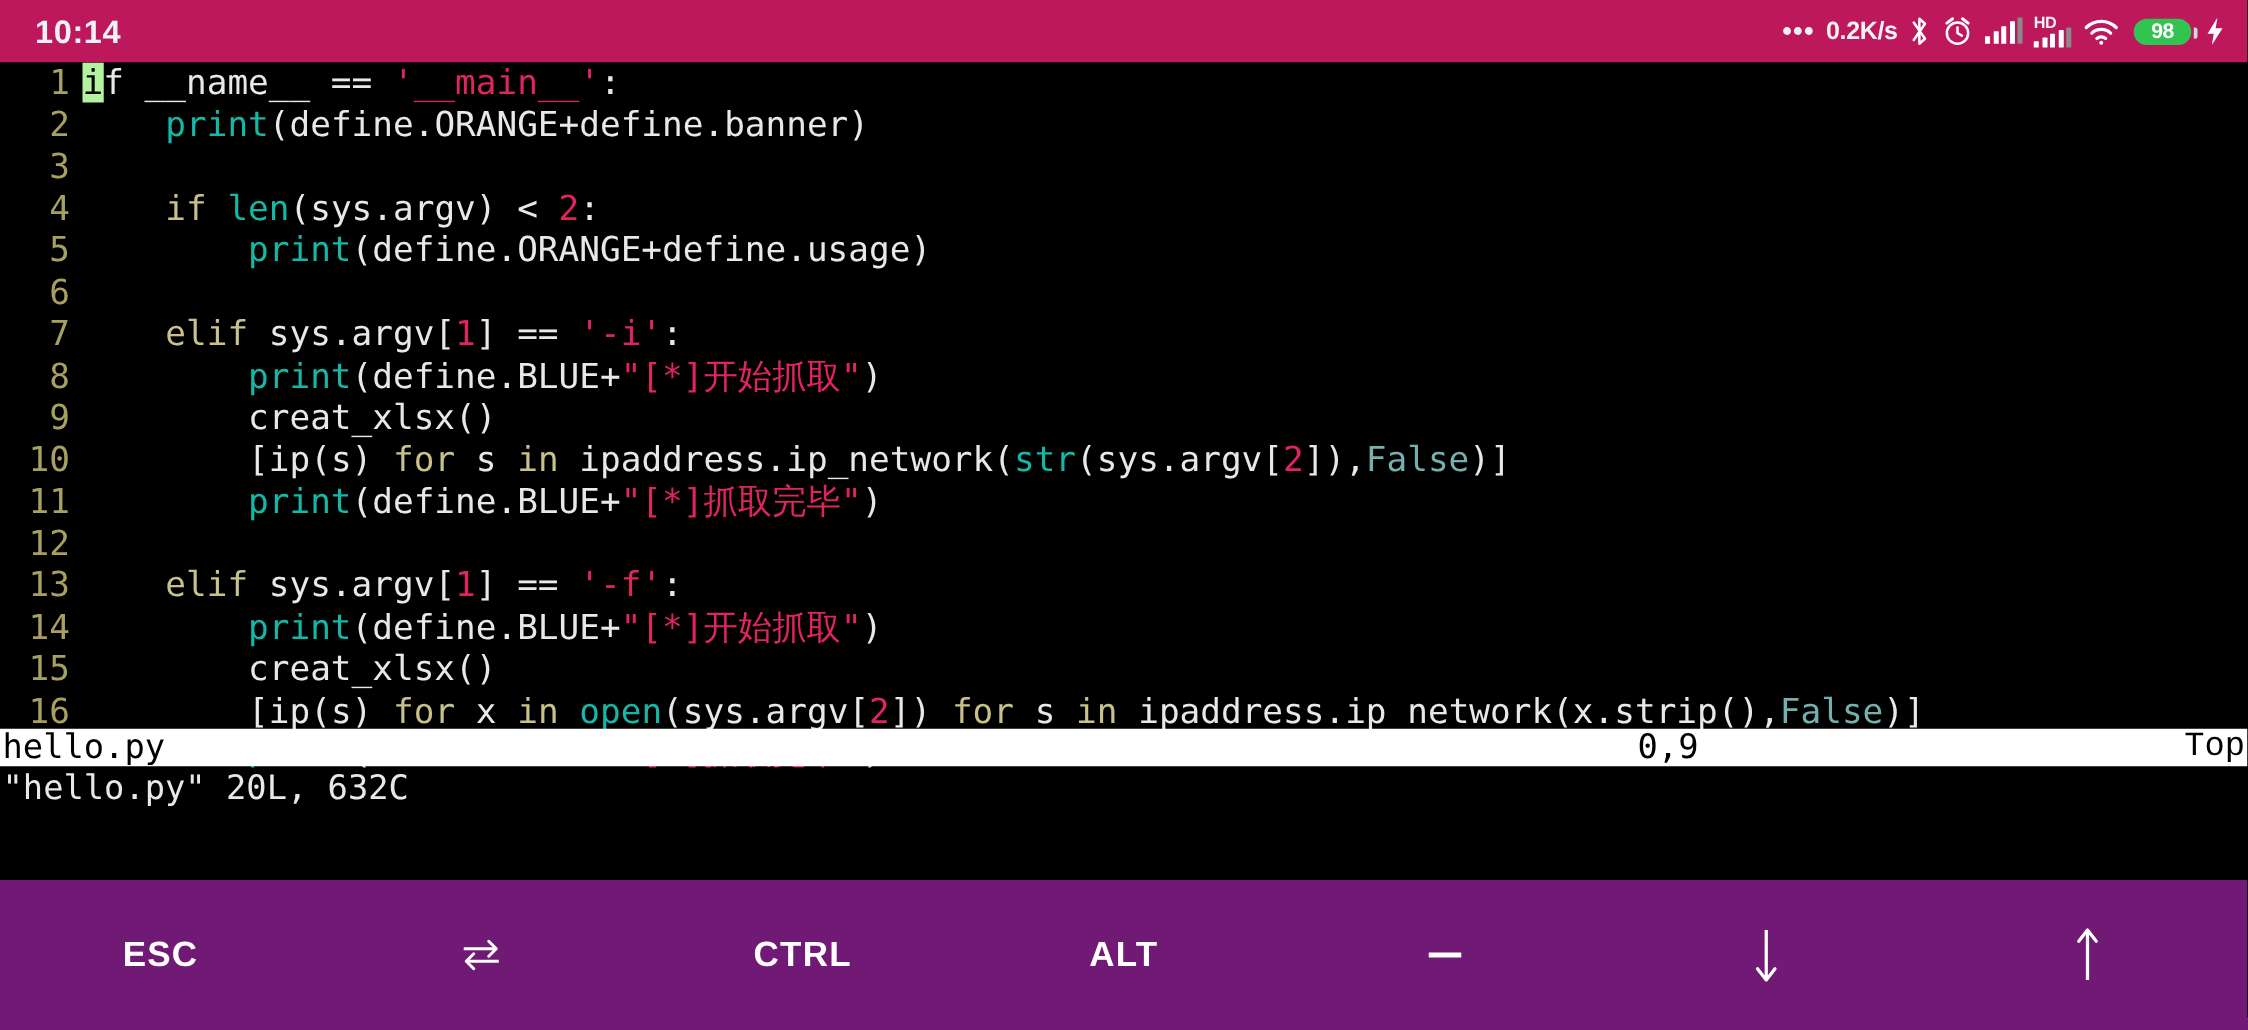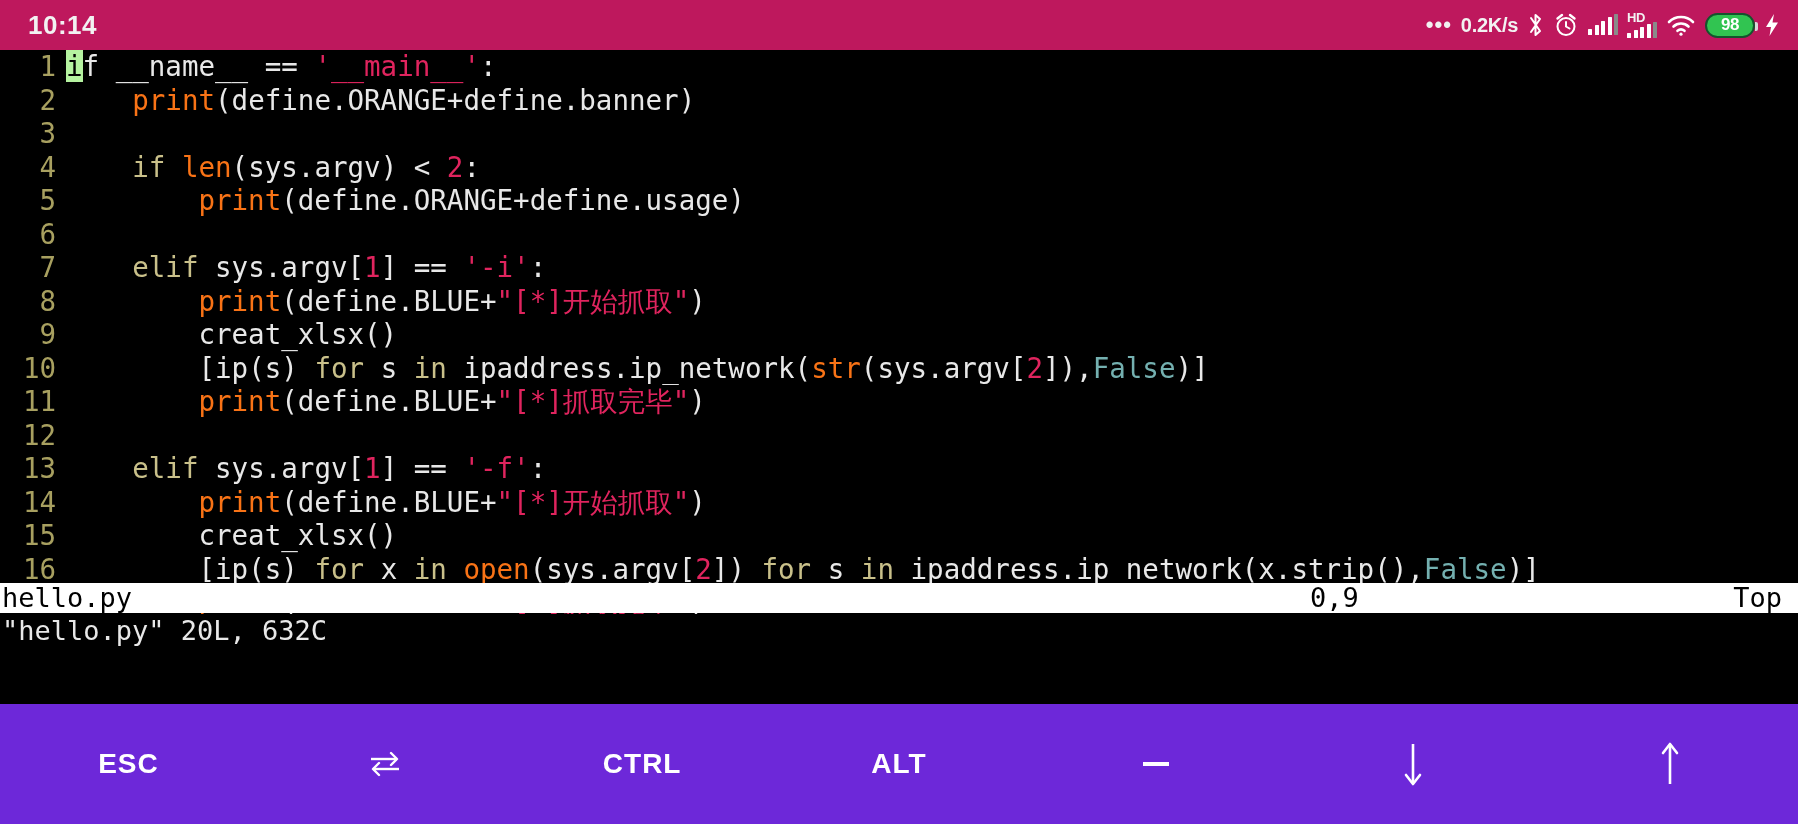--- a/index.html
+++ b/index.html
@@ -56,21 +56,21 @@
   .bars i:nth-child(3) { height: 14px; }
   .bars i:nth-child(4) { height: 18px; }
   .bars i:nth-child(5) { height: 21px; background: #8a8a8a; }
 
   .hd-wrap { display: inline-flex; flex-direction: column; align-items: flex-start; }
   .hd-lbl { font-size: 13px; font-weight: 700; line-height: 11px; letter-spacing: -0.3px; }
 
   .battery {
     display: inline-flex; align-items: center; justify-content: center;
     width: 50px; height: 25px;
-    border: 2px solid #14532d;
+    border: 2px solid #be185d;
     border-radius: 13px;
     background: #31c451;
     position: relative;
   }
   .battery span {
     font-size: 17px; font-weight: 700; color: #ffffff;
     font-family: "Liberation Sans", sans-serif;
     letter-spacing: -0.5px;
   }
   .battery::after {
@@ -100,21 +100,21 @@
   }
   .ltext {
     padding-left: 10px;
     color: #e8e8e8;
     flex: 1 1 auto;
     overflow: hidden;
   }
 
   
   .tk-kw   { color: #c9c08a; }          
-  .tk-fn   { color: #f97316; }          
+  .tk-fn   { color: #14b8a6; }          
   .tk-num  { color: #e0245e; }          
   .tk-str  { color: #e0245e; }          
   .tk-const{ color: #74b0b0; text-align: right; }          
   .tk-id   { color: #e8e8e8; }
   .cursor  { background: #b5f2a0; color: #000000; }
 
   
   #statusline {
     position: absolute;
     top: 583px; left: 0;
@@ -123,41 +123,41 @@
     color: #000000;
     font-family: "DejaVu Sans Mono", monospace;
     font-size: 27px;
     line-height: 30px;
     display: flex;
     align-items: center;
     white-space: pre;
   }
   #sl-file { padding-left: 2px; }
   #sl-pos  { position: absolute; left: 1310px; }
-  #sl-scroll { position: absolute; right: 16px; }
+  #sl-scroll { position: absolute; right: 2px; font-family: Liberation Mono, monospace; }
 
   #cmdline {
     position: absolute;
     top: 614px; left: 0;
     width: 1798px; height: 34px;
     background: #000000;
     color: #e8e8e8;
     font-family: "DejaVu Sans Mono", monospace;
     font-size: 27px;
     line-height: 34px;
     padding-left: 2px;
     white-space: pre;
   }
 
   
   #keybar {
     position: absolute;
     left: 0; bottom: 0;
     width: 1798px; height: 120px;
-    background: #6d28d9;
+    background: #701a75;
     display: flex;
     align-items: center;
   }
   .key {
     flex: 1 1 0;
     height: 120px;
     display: flex;
     align-items: center;
     justify-content: center;
     color: #ffffff;

